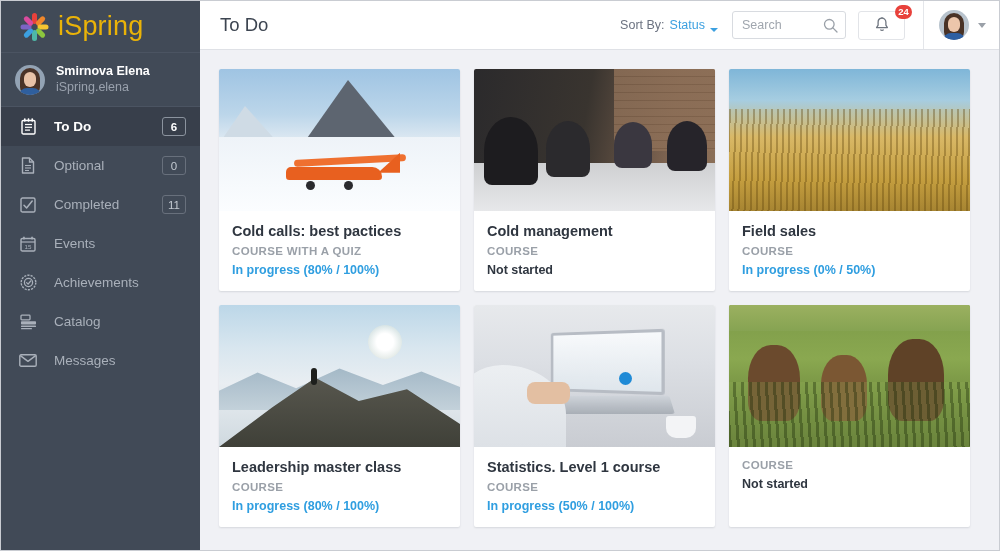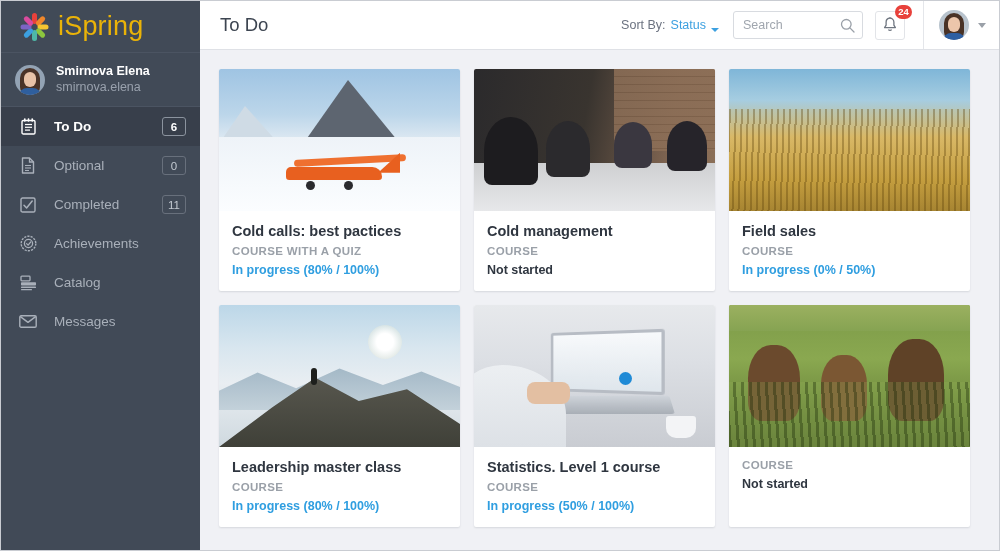--- a/index.html
+++ b/index.html
@@ -181,21 +181,21 @@
   .caret {
     display: inline-block;
     width: 0; height: 0;
     margin-left: 5px;
     border-left: 4px solid transparent;
     border-right: 4px solid transparent;
     border-top: 4.5px solid #3ca0e0;
   }
   .search-box {
     position: relative;
-    width: 130px; height: 28px;
+    width: 114px; height: 28px;
     border: 1px solid #d8dbe0;
     border-radius: 3px;
     background: #fff;
     display: flex;
     align-items: center;
     margin-right: 12px;
   }
   .search-box input {
     border: none;
     outline: none;
@@ -208,21 +208,21 @@
     background: transparent;
   }
   .search-box input::placeholder { color: #a0a6ae; }
   .search-ico {
     position: absolute;
     right: 7px; top: 6px;
     pointer-events: none;
   }
   .bell-btn {
     position: relative;
-    width: 30px; height: 29px;
+    width: 47px; height: 29px;
     border: 1px solid #e2e4e8;
     border-radius: 3px;
     background: #fff;
     display: flex;
     align-items: center;
     justify-content: center;
     cursor: pointer;
     margin-right: 18px;
   }
   .bell-badge {
@@ -489,21 +489,21 @@
     </div>
 
     <div class="profile">
       <div class="avatar-sm">
         <div class="hair"></div>
           <div class="face"></div>
           <div class="body"></div>
       </div>
       <div class="profile-text">
         <div class="profile-name">Smirnova Elena</div>
-        <div class="profile-login">smirnova.elena</div>
+        <div class="profile-login">iSpring.elena</div>
       </div>
     </div>
 
     <nav class="nav">
 
       <div class="nav-item active">
         <span class="nav-icon">
           <svg width="15" height="17" viewBox="0 0 15 17">
               <rect x="1" y="2.5" width="13" height="13.5" rx="1.3" fill="none" stroke="#ffffff" stroke-width="1.4"></rect>
               <line x1="4" y1="6.5" x2="11" y2="6.5" stroke="#ffffff" stroke-width="1.2"></line>
@@ -536,20 +536,32 @@
         <span class="nav-icon">
           <svg width="16" height="16" viewBox="0 0 16 16">
               <rect x="1" y="1" width="14" height="14" rx="1.6" fill="none" stroke="#a9b0ba" stroke-width="1.4"></rect>
               <path d="M4 8.2l2.6 2.8L12.2 4" fill="none" stroke="#a9b0ba" stroke-width="1.5" stroke-linecap="round" stroke-linejoin="round"></path>
             </svg>
         </span>
         <span class="nav-label">Completed</span>
         <span class="nav-badge">11</span>
       </div>
 
+      <div class="nav-item">
+        <span class="nav-icon">
+          <svg width="16" height="16" viewBox="0 0 16 16">
+              <rect x="1" y="2.5" width="14" height="12.5" rx="1.3" fill="none" stroke="#a9b0ba" stroke-width="1.4"></rect>
+              <line x1="1" y1="6" x2="15" y2="6" stroke="#a9b0ba" stroke-width="1.2"></line>
+              <rect x="3.2" y="0.6" width="1.5" height="3" rx="0.7" fill="#a9b0ba"></rect>
+              <rect x="11.3" y="0.6" width="1.5" height="3" rx="0.7" fill="#a9b0ba"></rect>
+              <text x="8" y="13" font-size="6.2" fill="#a9b0ba" text-anchor="middle" font-family="Liberation Sans, sans-serif">15</text>
+            </svg>
+        </span>
+        <span class="nav-label">Events</span>
+      </div>
 
       <div class="nav-item">
         <span class="nav-icon">
           <svg width="17" height="17" viewBox="0 0 17 17">
               <circle cx="8.5" cy="8.5" r="7.3" fill="none" stroke="#a9b0ba" stroke-width="1.4" stroke-dasharray="2.2 1.1"></circle>
               <circle cx="8.5" cy="8.5" r="4.1" fill="none" stroke="#a9b0ba" stroke-width="1.3"></circle>
               <path d="M6.6 8.6l1.5 1.6 2.6-3.2" fill="none" stroke="#a9b0ba" stroke-width="1.2" stroke-linecap="round"></path>
             </svg>
         </span>
         <span class="nav-label">Achievements</span>

